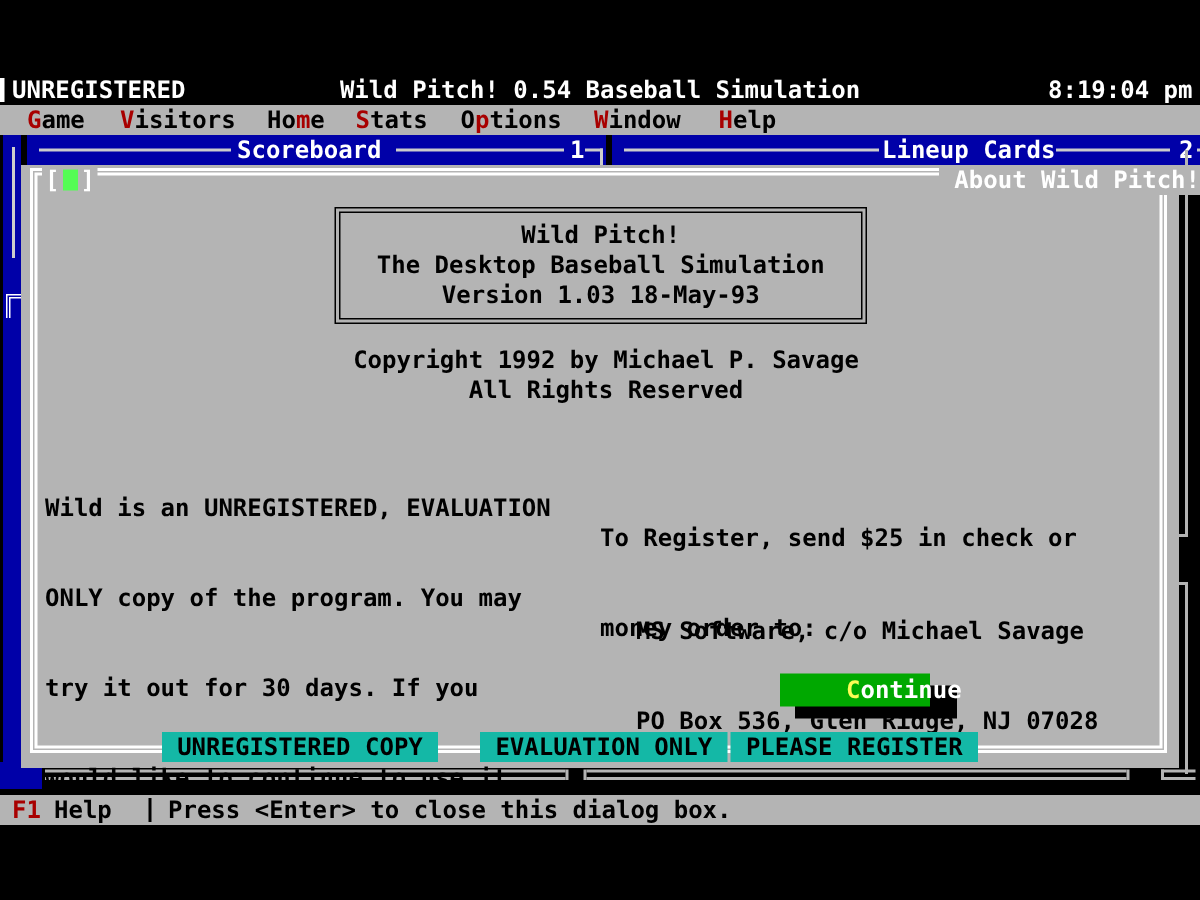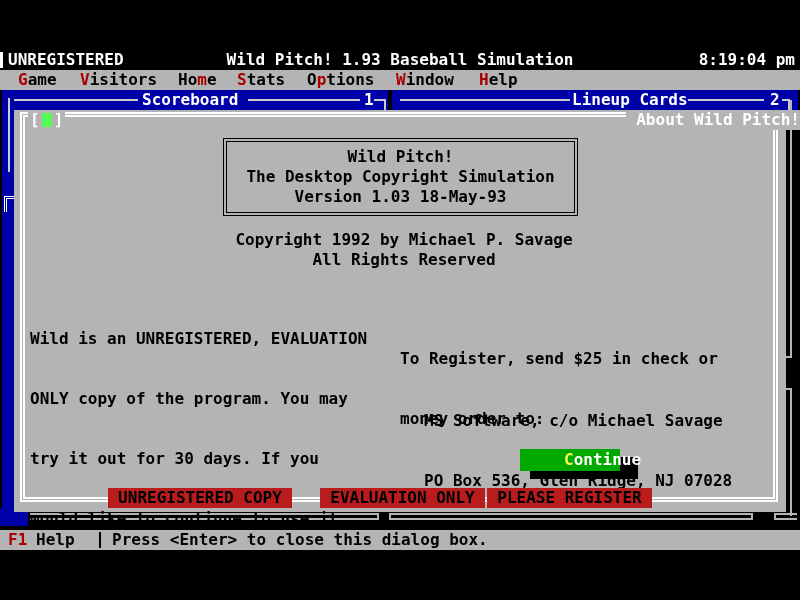--- a/index.html
+++ b/index.html
@@ -15,21 +15,21 @@
   .tb-notch { position:absolute; left:0; top:2px; width:3px; height:16px; background:#fff; }
 
   
   .menubar { position:absolute; left:0; top:70px; width:800px; height:20px; background:#b4b4b4; color:#000; line-height:20px; }
   .menu-item { position:absolute; top:0; white-space:pre; cursor:default; }
   .hot { color:#a80000; }
 
   
   .desktop { position:absolute; left:0; top:90px; width:800px; height:440px; background:#000; }
 
-  .win-titlebar { position:absolute; top:90px; height:20px; background:#0000a8; color:#fff; line-height:20px; z-index:1; }
+  .win-titlebar { position:absolute; top:90px; height:20px; background:#0000a8; color:#fff; line-height:20px; z-index:1;margin-left:16px; }
   .wline { position:absolute; background:#cccccc; height:2px; top:9px; }
   .wvstub { position:absolute; background:#cccccc; width:2px; }
   .win-title { position:absolute; top:0; }
   .win-num { position:absolute; top:0; }
 
   .blue-strip { position:absolute; left:2px; top:90px; width:12px; height:436px; background:#0000a8; z-index:1; }
   .strip-line { position:absolute; left:8px; top:98px; width:2px; height:74px; background:#cccccc; z-index:2; }
   .strip-corner { position:absolute; left:4px; top:196px; width:10px; height:16px; border-top:3px double #fff; border-left:3px double #fff; z-index:2; }
   .blue-patch { position:absolute; left:0; top:508px; width:28px; height:18px; background:#0000a8; z-index:1; }
 
@@ -43,40 +43,40 @@
   .dlg-titlewrap { position:absolute; left:0; top:0; width:100%; text-align:right; line-height:20px; z-index:2;margin-left:24px; }
   .dlg-title { display:inline-block; background:#b4b4b4; color:#fff; padding:0 10px; }
   .about-box { position:absolute; left:209px; top:28px; width:355px; height:78px; border:4px double #000; text-align:center; padding-top:5px; line-height:20px; }
   .copyright { position:absolute; left:0; top:120px; width:780px; text-align:center; line-height:20px; }
   .body-left { position:absolute; left:16px; top:179px; line-height:20px; white-space:pre; }
   .reg-block { position:absolute; left:386px; top:199px; line-height:20px; white-space:pre; }
   .addr-block { position:absolute; left:410px; top:261px; line-height:20px; white-space:pre; }
   .btn-shadow { position:absolute; left:516px; top:347px; width:108px; height:22px; background:#000; }
   .continue-btn { position:absolute; left:506px; top:339px; width:100px; height:22px; background:#00a800; color:#fff; text-align:center; line-height:22px; cursor:default;padding-left:44px; }
   .btn-hot { color:#fcfc54; }
-  .footer-word { position:absolute; top:378px; height:20px; line-height:20px; background:#b91c1c; text-align:center; z-index:2; }
+  .footer-word { position:absolute; top:378px; height:20px; line-height:20px; background:#14b8a6; text-align:center; z-index:2; }
   .fw1 { left:94px; width:184px; }
   .fw2 { left:306px; width:165px; }
   .fw3 { left:473px; width:165px; }
 
   
   .statusbar { position:absolute; left:0; top:530px; width:800px; height:20px; background:#b4b4b4; color:#000; line-height:20px; }
   .sb-key { position:absolute; left:8px; color:#a80000; }
   .sb-keylabel { position:absolute; left:36px; }
   .sb-sep { position:absolute; left:99px; top:2px; width:2px; height:16px; background:#000; }
   .sb-msg { position:absolute; left:112px; }
 </style>
 </head>
 <body>
 
 <div class="screen">
 
   <div class="titlebar">
     <div class="tb-notch"></div>
-    <span class="tb-center">Wild Pitch! 1.93 Baseball Simulation</span>
+    <span class="tb-center">Wild Pitch! 0.54 Baseball Simulation</span>
     <span class="tb-left">UNREGISTERED</span>
     <span class="tb-right">8:19:04 pm</span>
   </div>
 
   <div class="menubar">
     <span class="menu-item" style="left:18px"><span></span><span class="hot">G</span><span>ame</span></span>
     <span class="menu-item" style="left:80px"><span></span><span class="hot">V</span><span>isitors</span></span>
     <span class="menu-item" style="left:178px"><span>Ho</span><span class="hot">m</span><span>e</span></span>
     <span class="menu-item" style="left:237px"><span></span><span class="hot">S</span><span>tats</span></span>
     <span class="menu-item" style="left:307px"><span>O</span><span class="hot">p</span><span>tions</span></span>
@@ -133,21 +133,21 @@
     </div>
 
     <div class="dlg-close">
       <span>[</span>
       <span class="close-sq"></span>
       <span>]</span>
     </div>
 
     <div class="about-box">
       <div>Wild Pitch!</div>
-      <div>The Desktop Copyright Simulation</div>
+      <div>The Desktop Baseball Simulation</div>
       <div>Version 1.03 18-May-93</div>
     </div>
 
     <div class="copyright">
       <div>Copyright 1992 by Michael P. Savage</div>
       <div>All Rights Reserved</div>
     </div>
 
     <div class="body-left">
       <div>Wild is an UNREGISTERED, EVALUATION</div>

